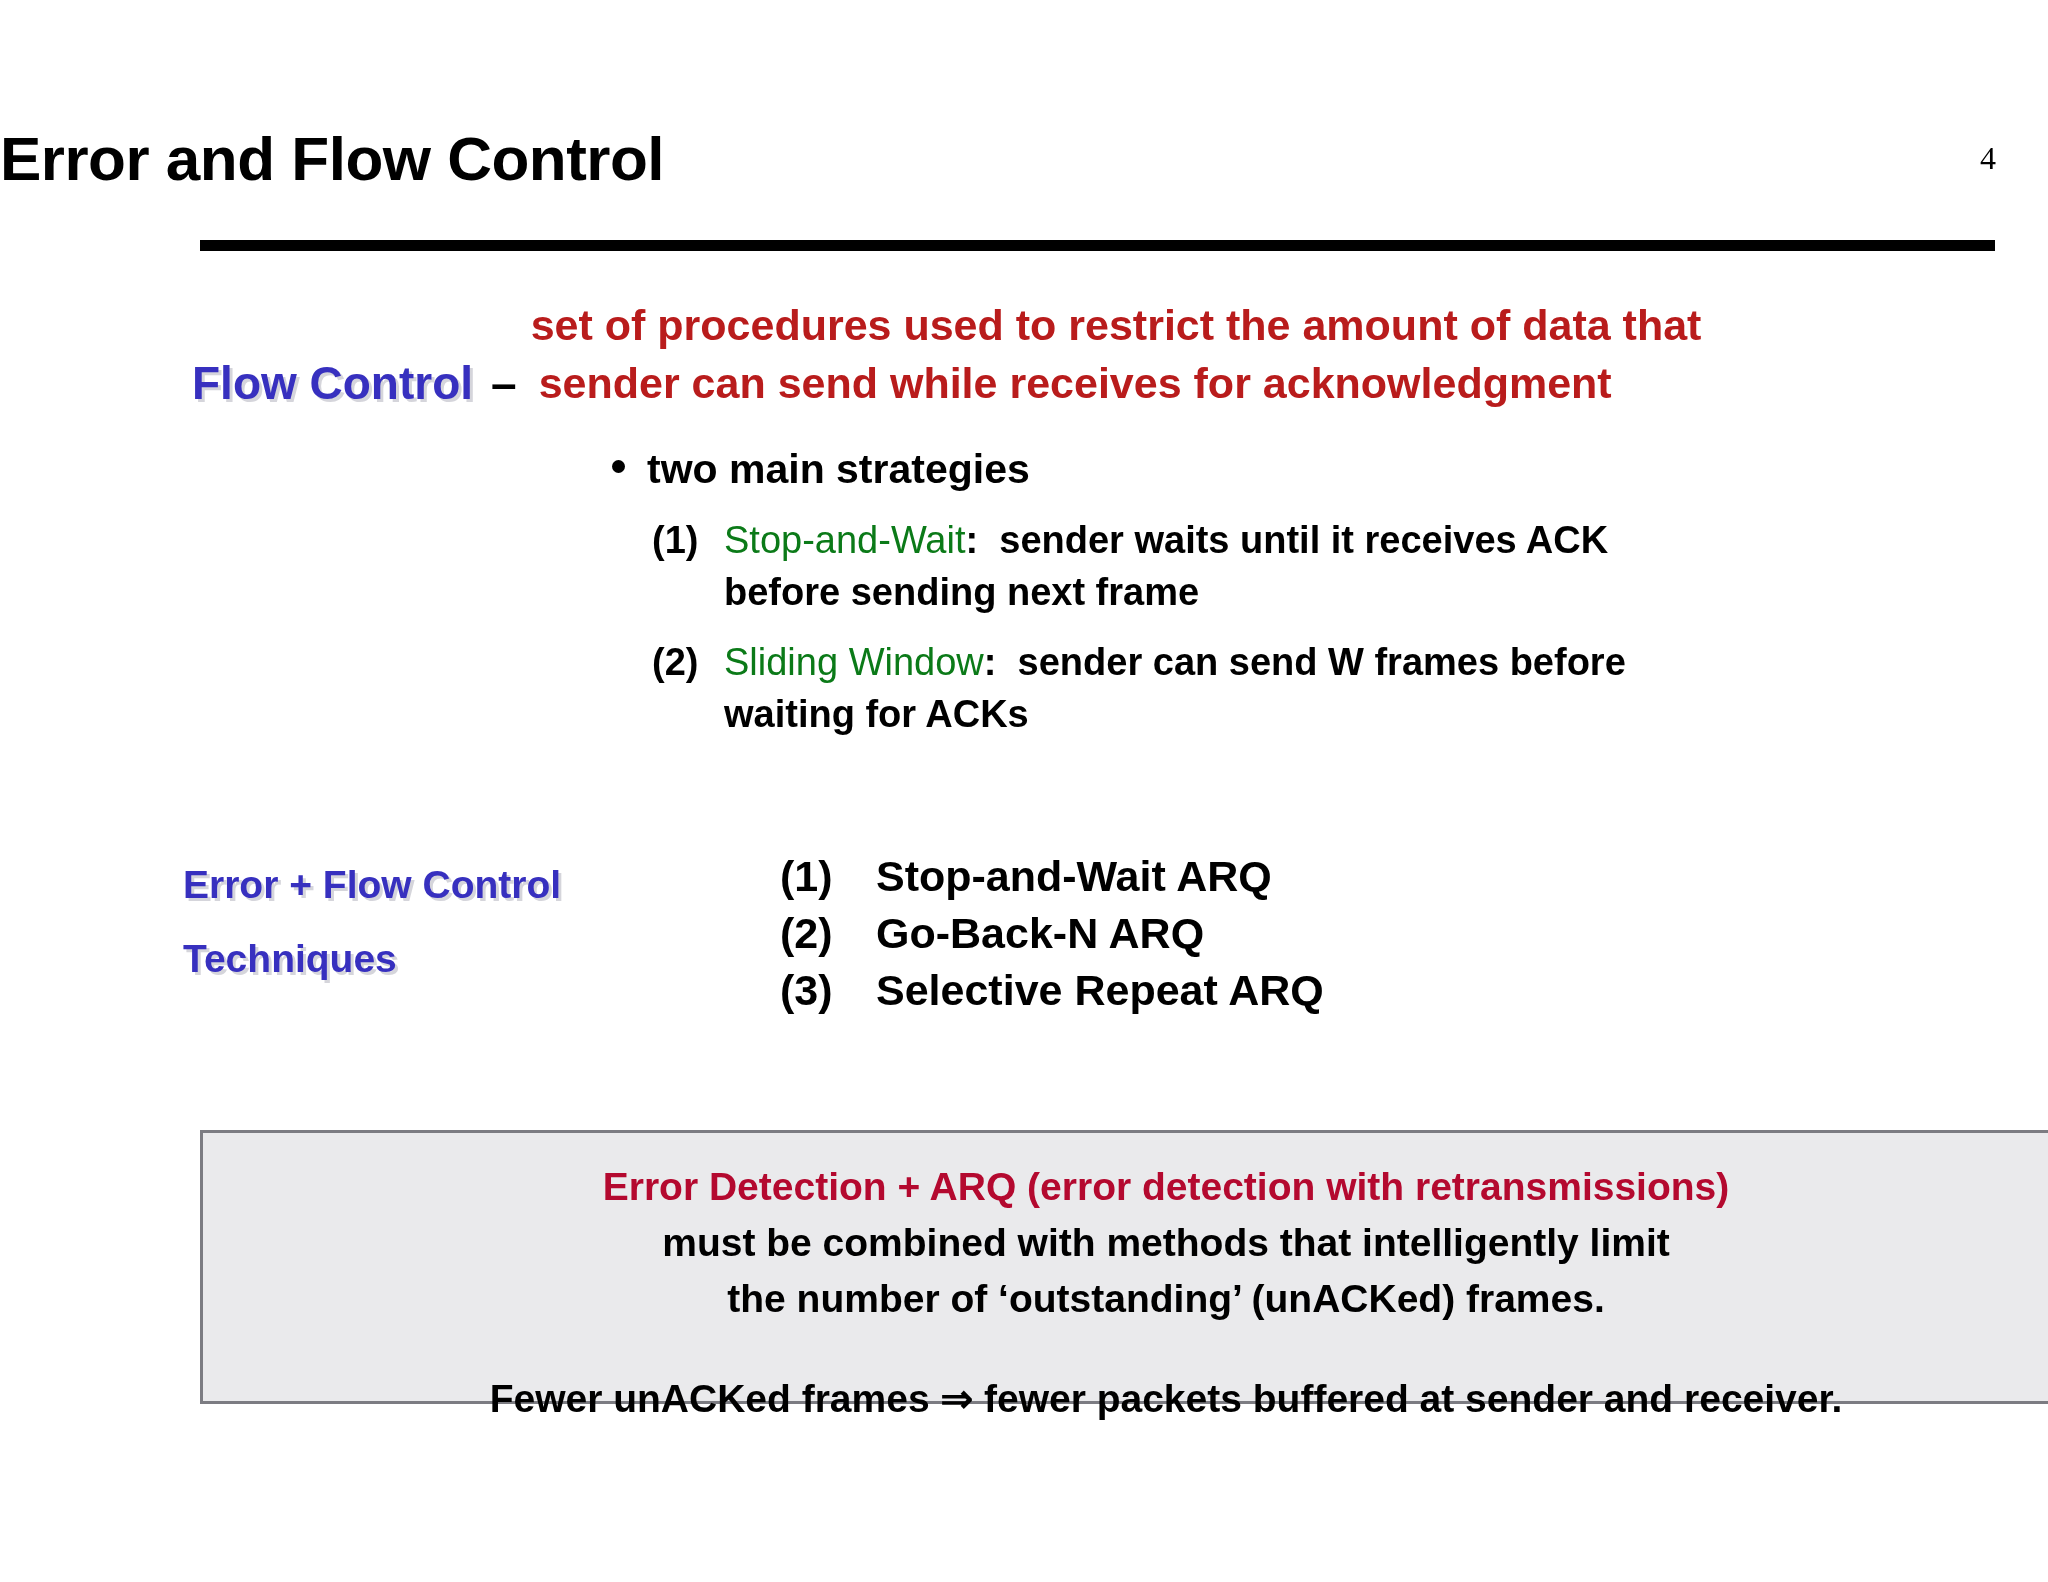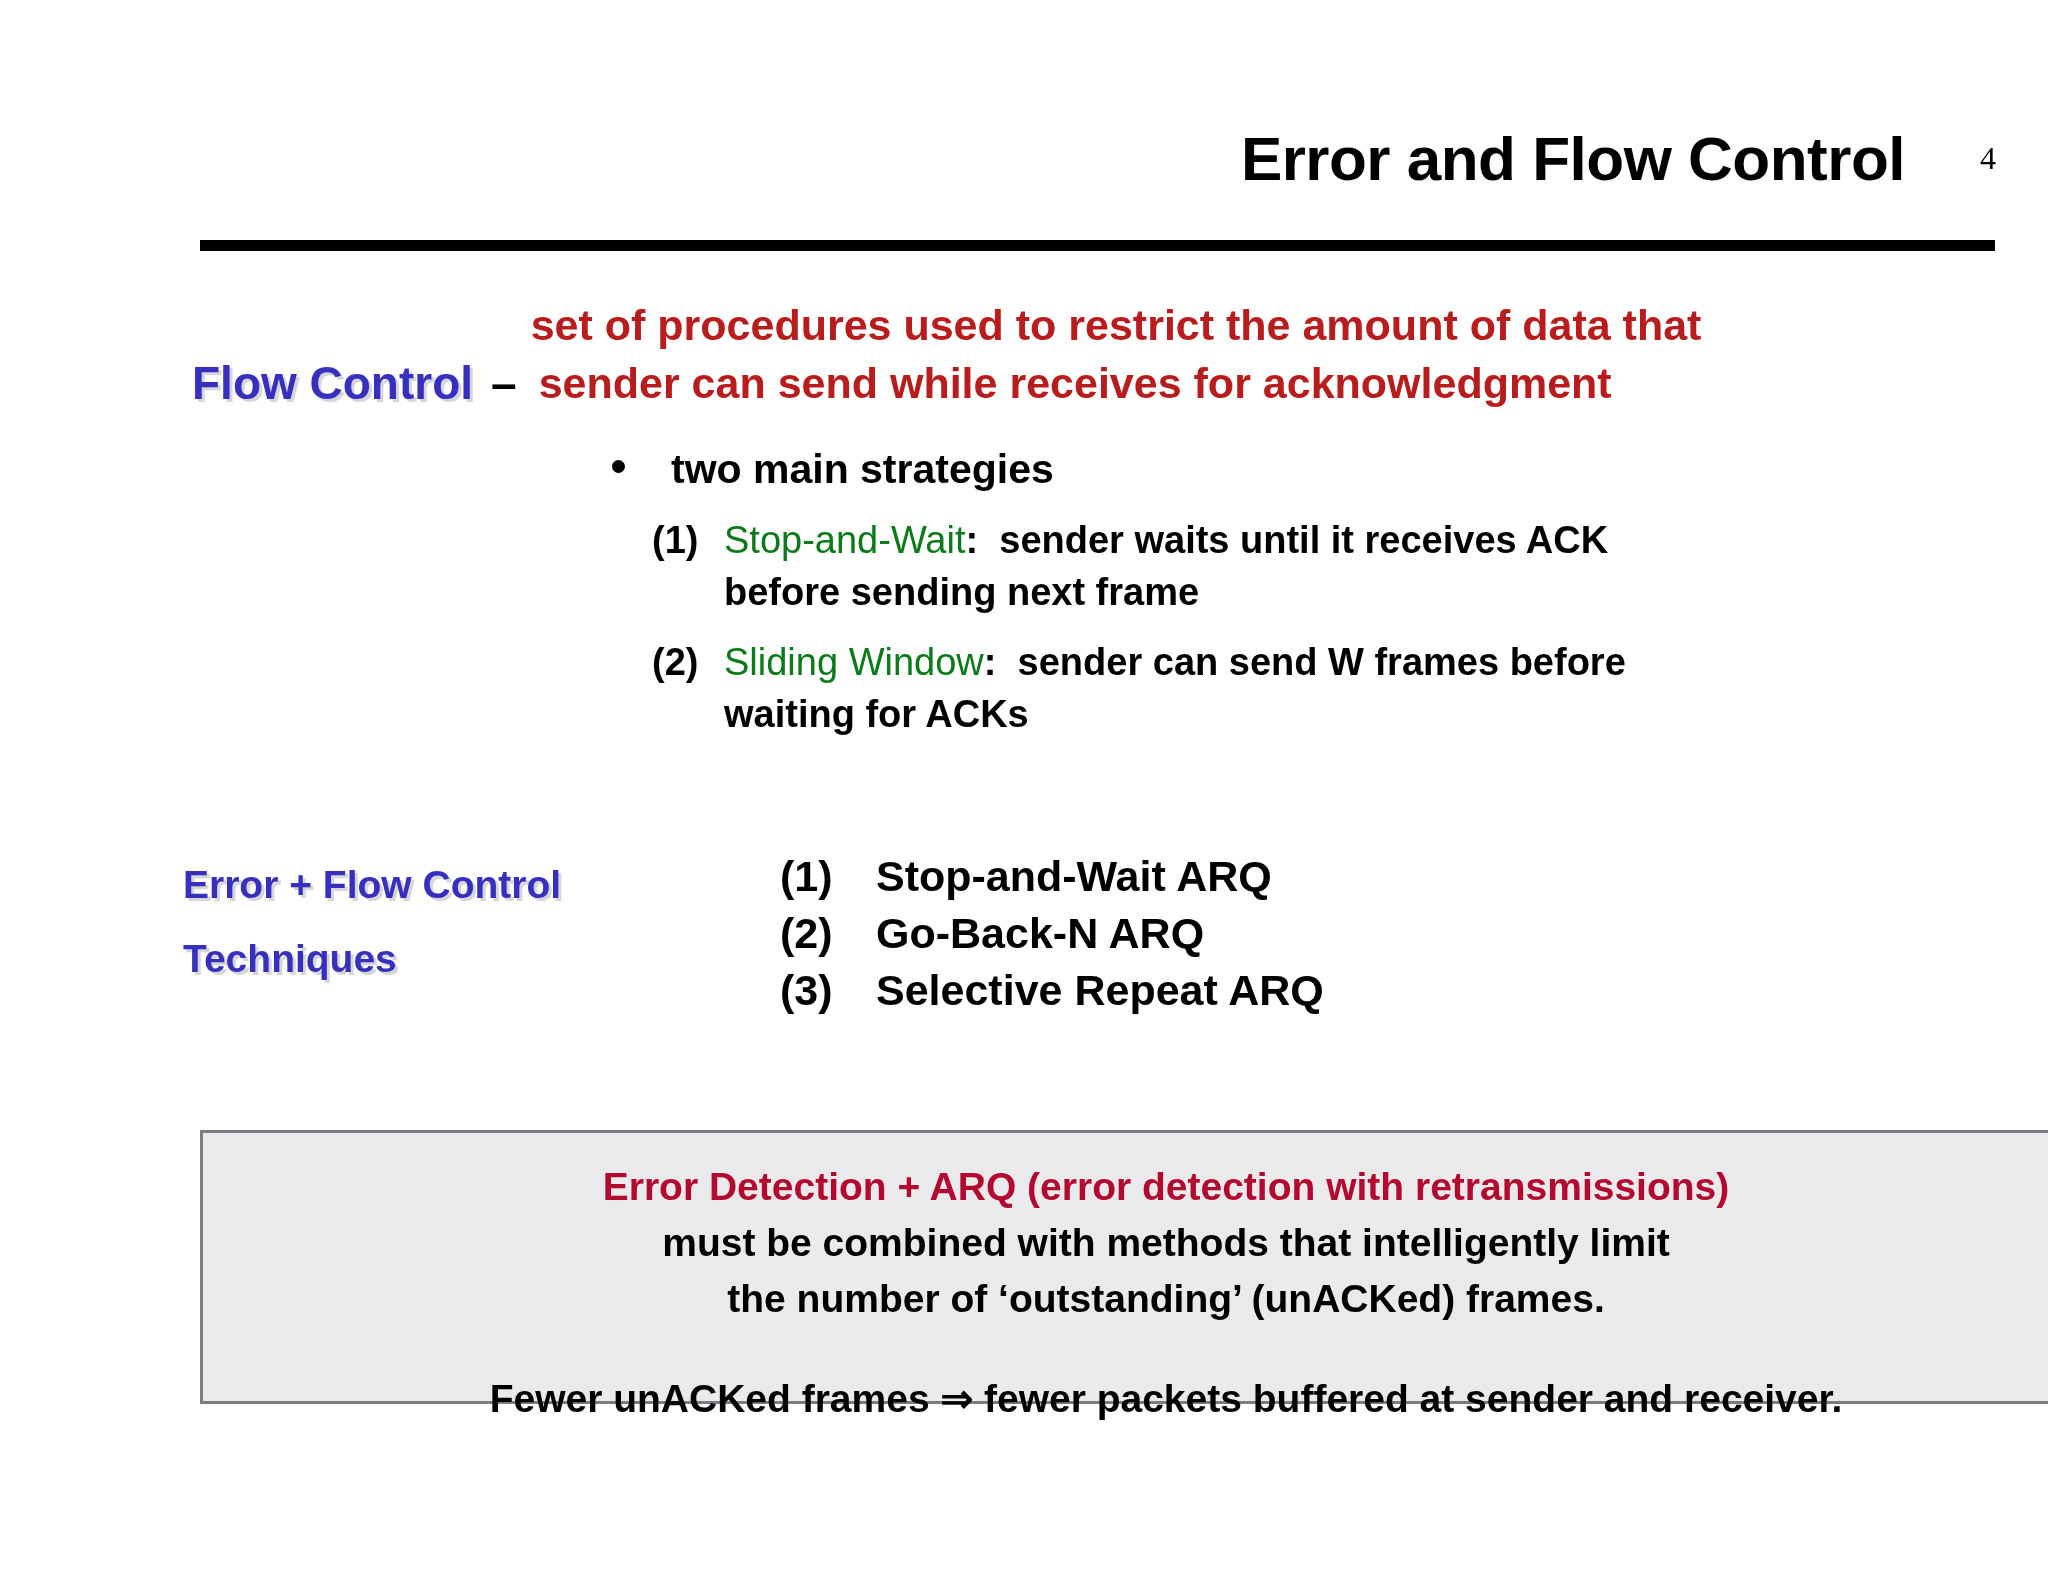--- a/index.html
+++ b/index.html
@@ -21,21 +21,21 @@
     inset: 0;
     background: #ffffff;
   }
 
   
   .slide-title {
     position: absolute;
     left: 0;
     top: 128px;
     width: 1905px;
-    text-align: right;
+    text-align: left;
     font-size: 62px;
     font-weight: bold;
     color: #000000;
     letter-spacing: -0.5px;
     line-height: 1.0;
   }
 
   .page-number {
     position: absolute;
     right: 52px;
@@ -109,21 +109,20 @@
   .bullet-row {
     position: absolute;
     left: 612px;
     top: 440px;
     display: flex;
     align-items: baseline;
     font-size: 41px;
     font-weight: bold;
     color: #000;
     line-height: 58px;
-    gap: 24px;
   }
   .bullet-dot {
     width: 13px;
     height: 13px;
     border-radius: 50%;
     background: #000;
     display: inline-block;
     margin-right: 22px;
     position: relative;
     top: -10px;

